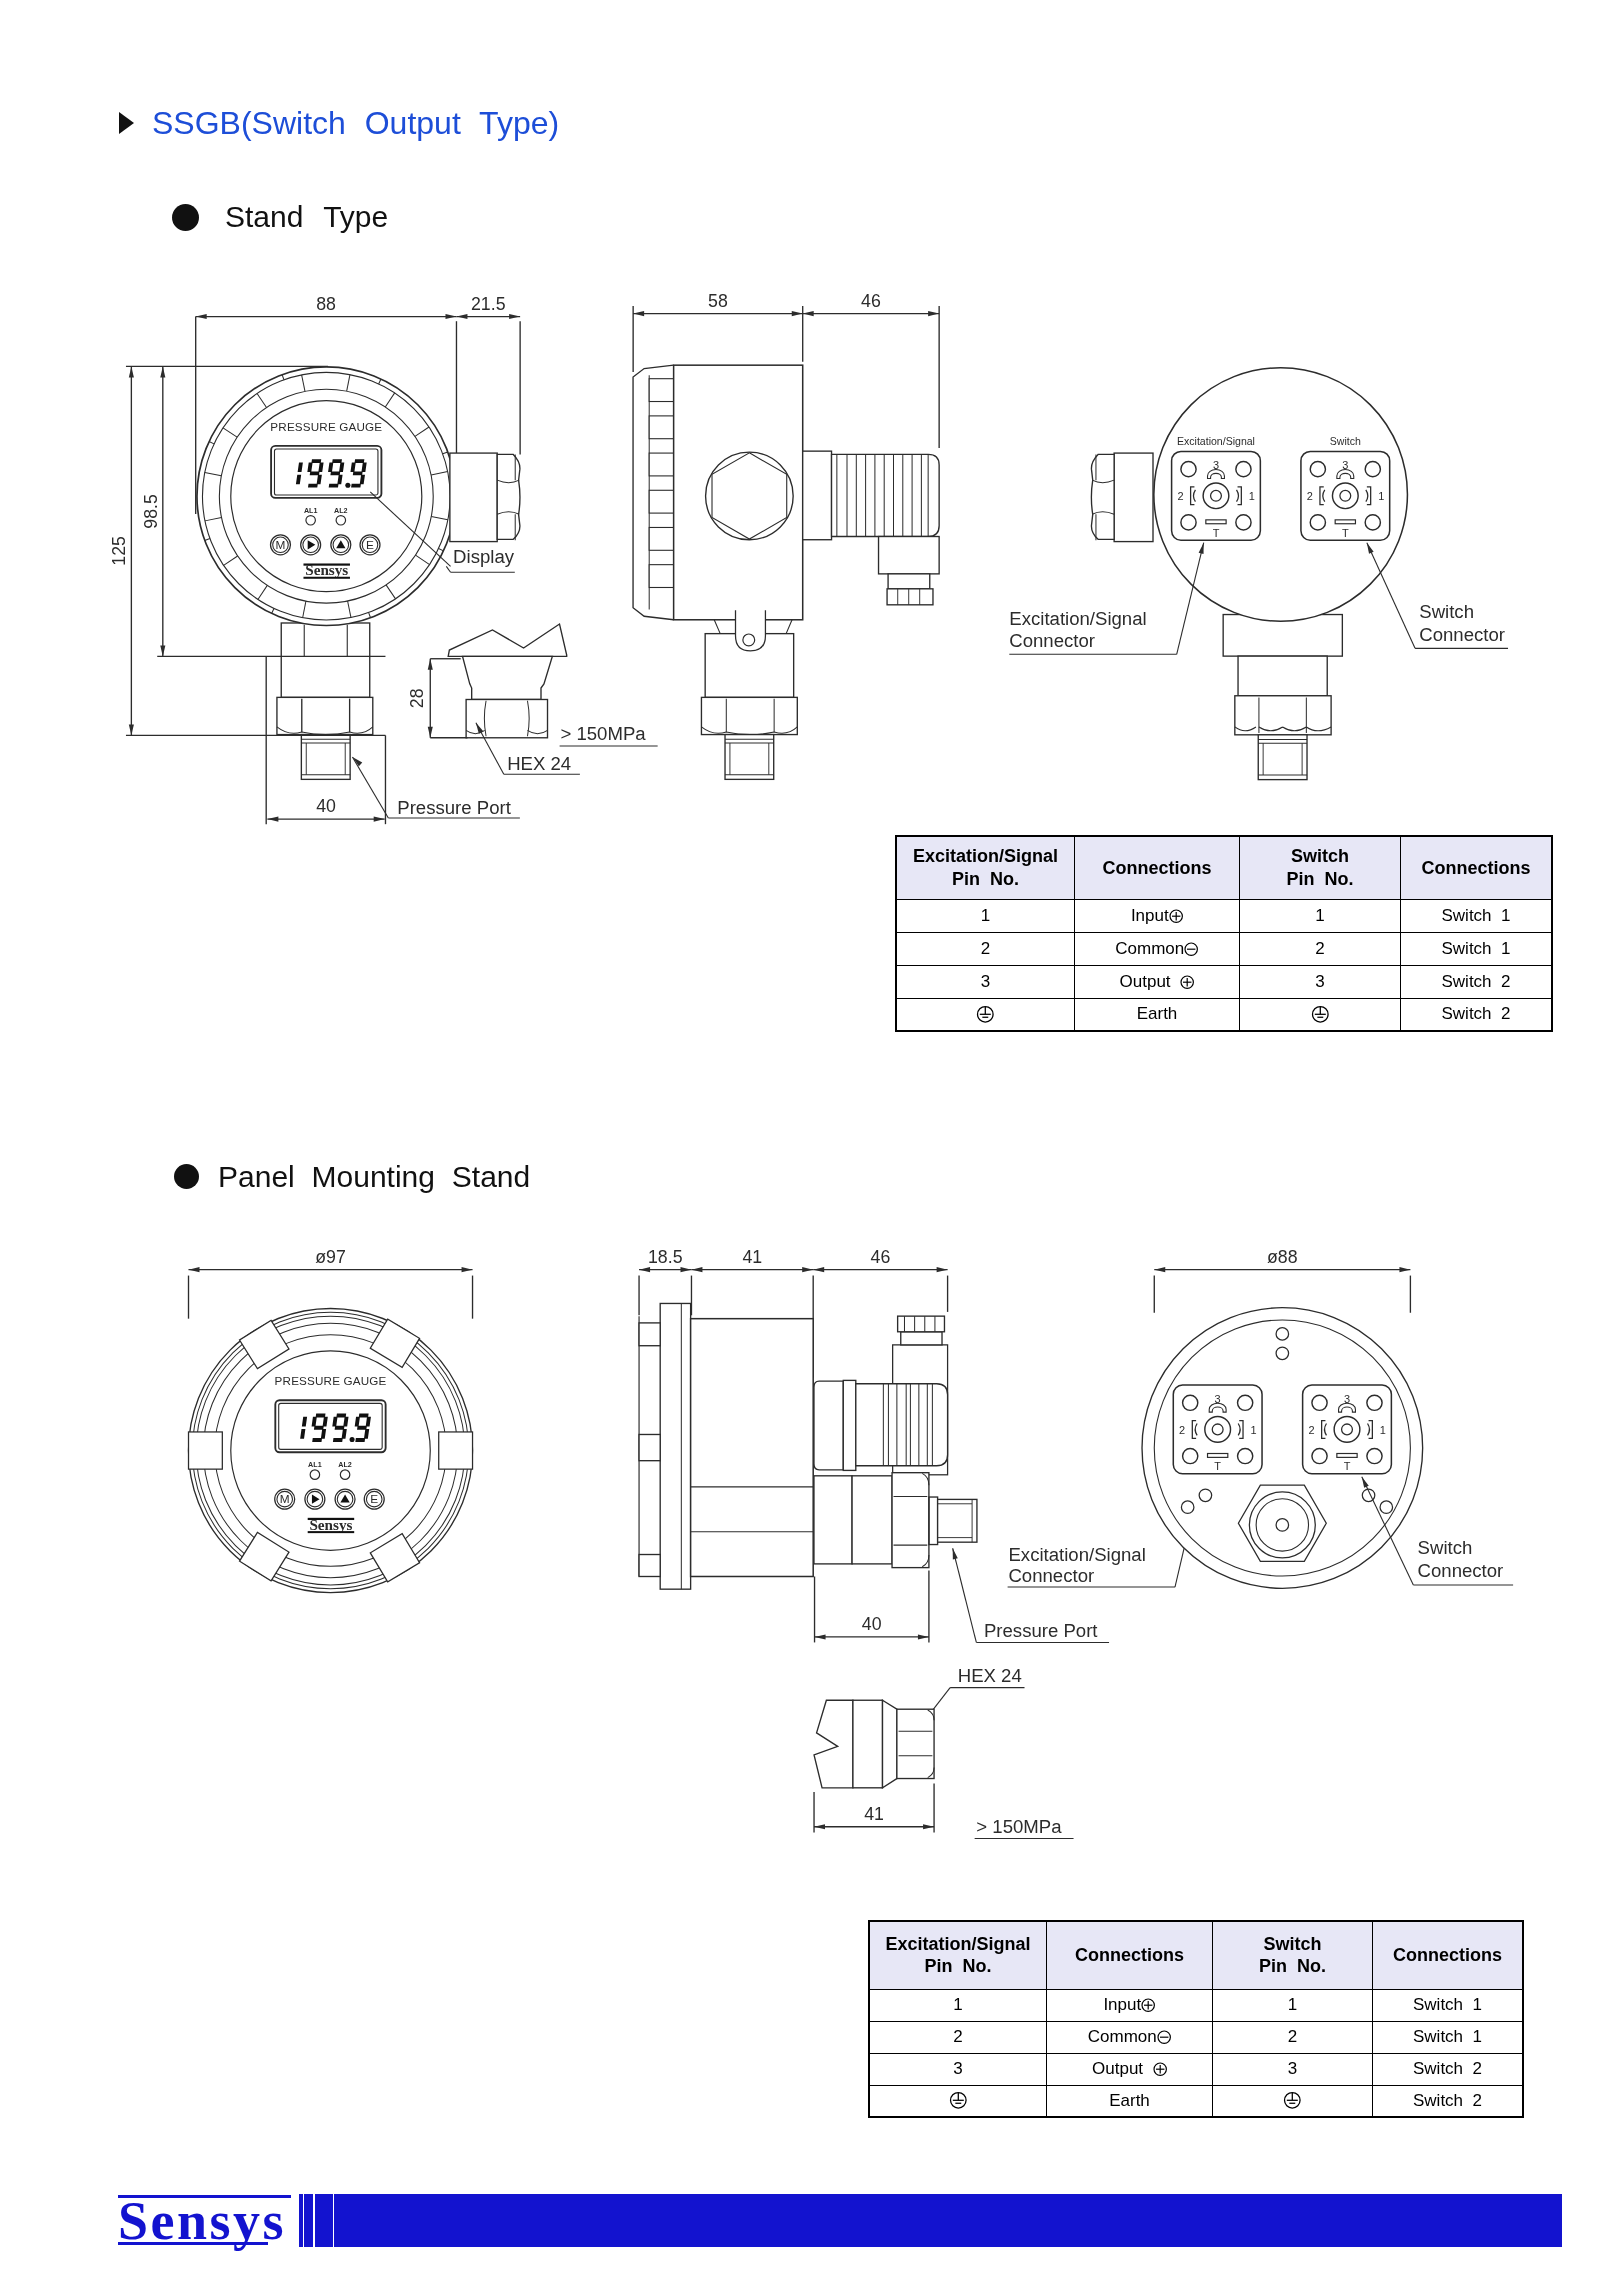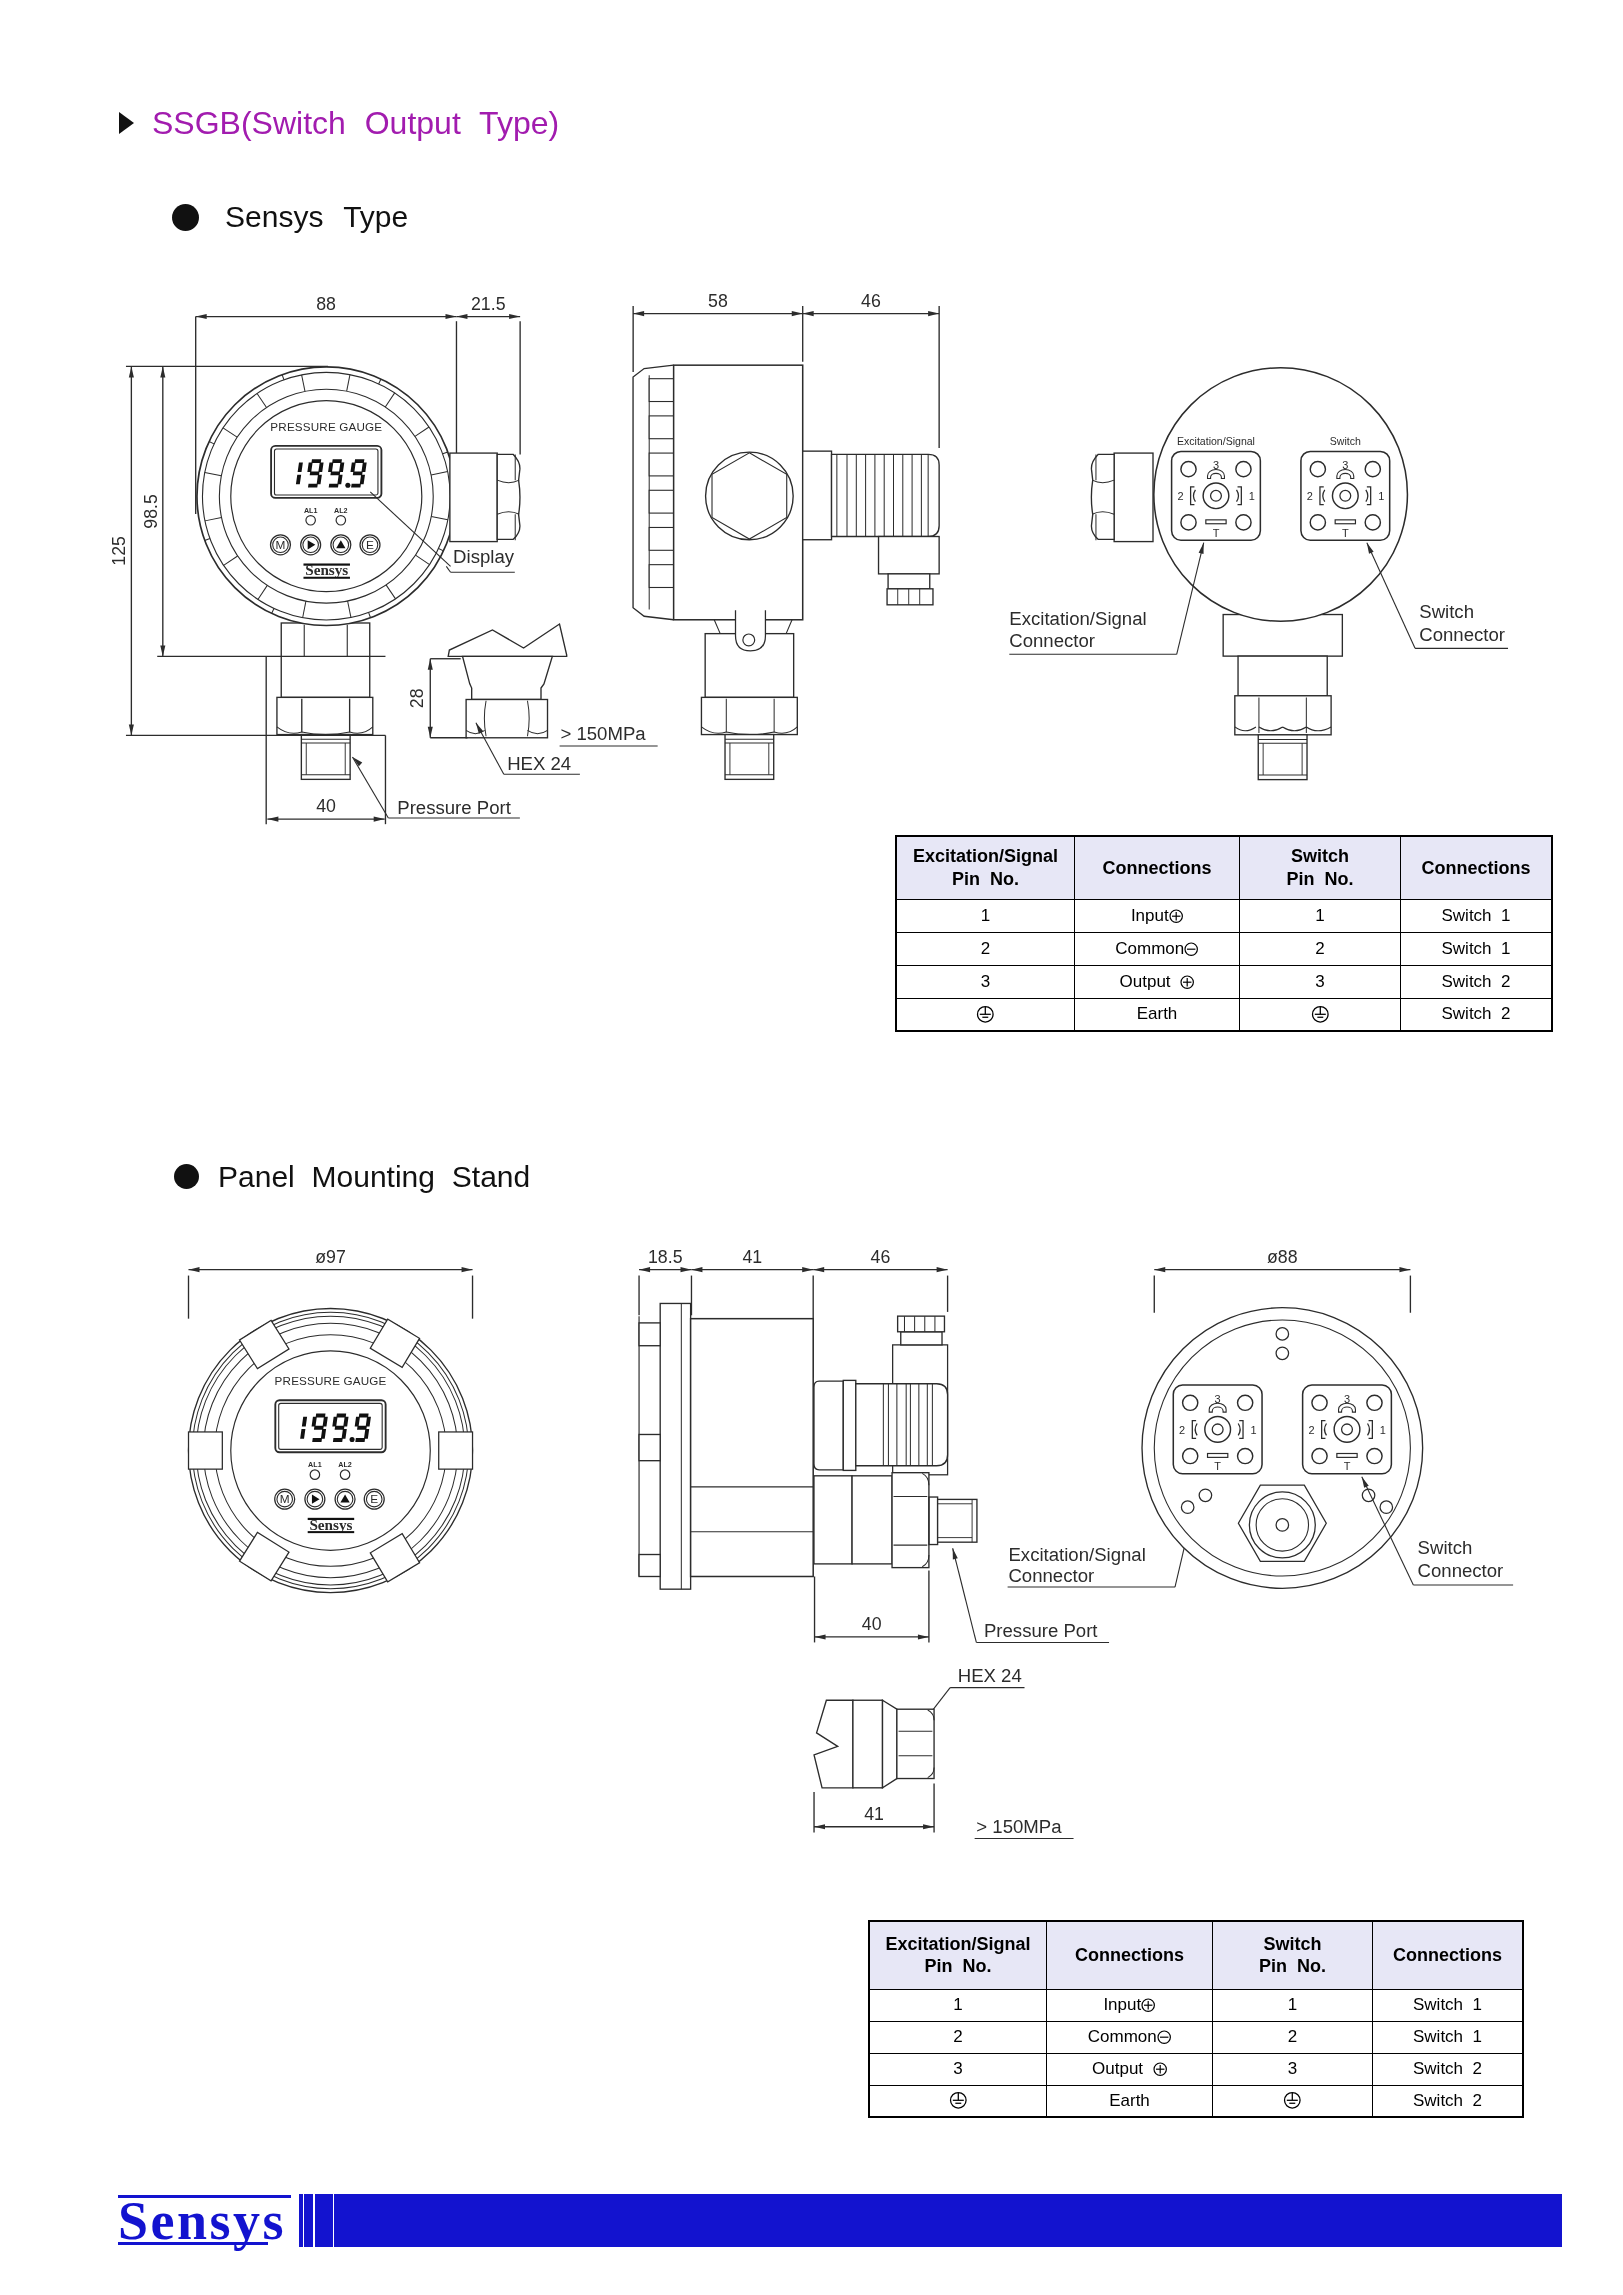--- a/index.html
+++ b/index.html
@@ -1,23 +1,23 @@
 <!DOCTYPE html>
 <html style="font-size:13.5px"><head><meta charset="utf-8"><style>
 html,body{margin:0;padding:0;background:#fff;}
 #page{position:relative;width:1623px;height:2295px;background:#fff;overflow:hidden;
 font-family:'Liberation Sans',sans-serif;}
 </style></head><body>
 <div id="page">
 
 <div style="position:absolute;left:119px;top:112px;width:0;height:0;border-left:15px solid #111;border-top:11px solid transparent;border-bottom:11px solid transparent;"></div>
-<div style="position:absolute;left:152px;top:105px;font-size:32px;color:#a21caf;word-spacing:10px;">SSGB(Switch Output Type)</div>
+<div style="position:absolute;left:152px;top:105px;font-size:32px;color:#1d4ed8;word-spacing:10px;">SSGB(Switch Output Type)</div>
 
 <div style="position:absolute;left:172px;top:204px;width:27px;height:27px;border-radius:50%;background:#111;"></div>
-<div style="position:absolute;left:225px;top:200px;font-size:30px;color:#111;word-spacing:12px;">Sensys Type</div>
+<div style="position:absolute;left:225px;top:200px;font-size:30px;color:#111;word-spacing:12px;">Stand Type</div>
 
 <div style="position:absolute;left:174px;top:1164px;width:25px;height:25px;border-radius:50%;background:#111;"></div>
 <div style="position:absolute;left:218px;top:1160px;font-size:30px;color:#111;word-spacing:8.5px;">Panel Mounting Stand</div>
 <svg width="1623" height="2295" viewBox="0 0 1920 2715" style="position:absolute;left:0;top:0">
       <defs>
         <marker id="none"></marker>
         <path id="arrLp" d="M0,0 L13,3 L13,-3 Z" fill="#2c2c2c"></path>
         <g id="arrL">
           <use href="#arrLp"></use>
         </g>

